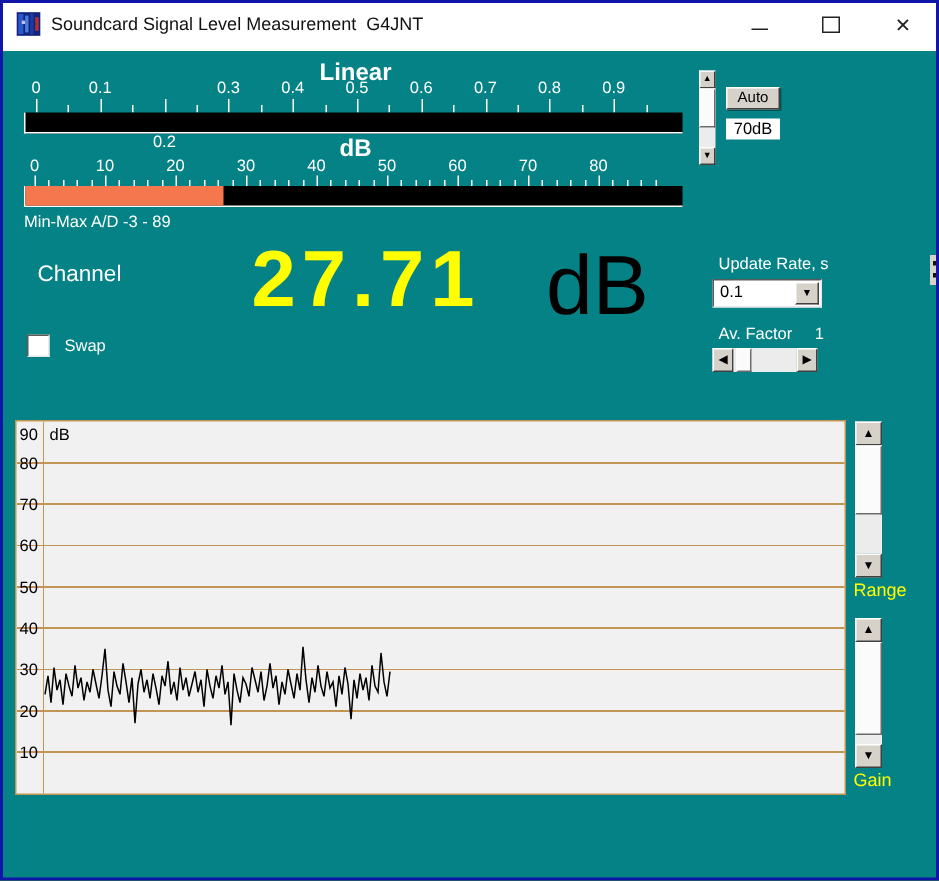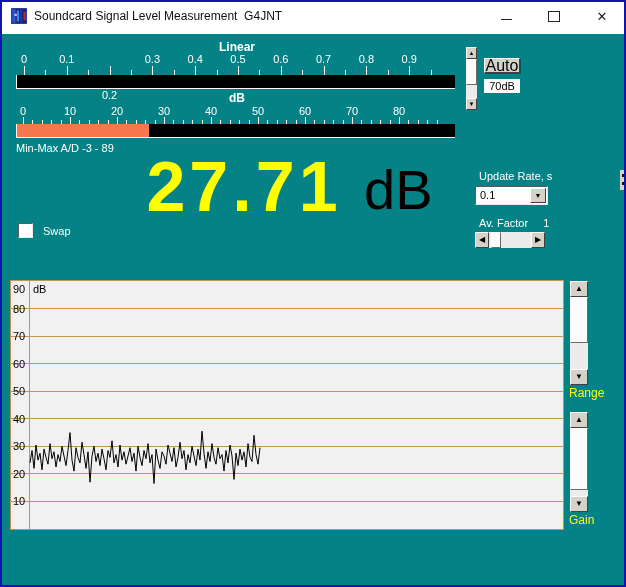--- a/index.html
+++ b/index.html
@@ -7,56 +7,56 @@
     border:2px solid var(--border,#1216A8);box-sizing:border-box;overflow:hidden;}
   
   #titlebar{position:absolute;left:0;top:0;width:622px;height:32px;background:#fff;}
   #app-icon{position:absolute;left:8px;top:5px;width:18px;height:18px;}
   #title-text{position:absolute;left:32px;top:0;height:28px;line-height:28px;font-size:12px;color:#111;white-space:pre;}
   .tb-btn{position:absolute;top:0;width:44px;height:28px;display:flex;align-items:center;justify-content:center;}
   .tb-min{left:482px}.tb-max{left:530px}.tb-close{left:578px;font-size:13px;color:#222;}
   .glyph-min{width:11px;height:1px;background:#222;margin-top:6px;}
   .glyph-max{width:10px;height:9px;border:1px solid #222;}
   
-  .meter-title{position:absolute;width:460px;left:5px;text-align:center;color:#fff;font-weight:bold;font-size:12px;}
+  .meter-title{position:absolute;width:460px;left:5px;text-align:center;color:#fff;font-weight:bold;font-size:16px;}
   .scale-nums{position:absolute;left:0;top:0;height:12px;}
   .scale-nums span{position:absolute;width:34px;margin-left:-17px;text-align:center;font-size:11px;color:#fff;}
   .scale-ticks{position:absolute;left:0;}
   .tick{position:absolute;bottom:0;width:1px;background:#fff;}
   .bar{position:absolute;left:14px;width:438px;height:13px;background:var(--bar_bg,#000);
     border-left:1px solid #fff;border-bottom:1px solid #fff;box-sizing:content-box;}
   .bar-fill{position:absolute;left:0;top:0;height:100%;background:var(--bar_fill,#F4774E);}
   #minmax{position:absolute;left:14px;top:140px;font-size:11px;color:#fff;}
   
   #channel{position:absolute;left:8px;top:169px;width:86px;text-align:center;color:#fff;font-size:15px;line-height:24px;}
   #swap-row{position:absolute;left:16px;top:221px;display:flex;align-items:center;}
   .checkbox{width:13px;height:13px;background:#fff;border:1px solid;border-color:#5a5a5a #e9e9e9 #e9e9e9 #5a5a5a;}
   #swap-label{margin-left:10px;font-size:11px;color:#fff;}
-  #big-value{position:absolute;left:126px;top:153px;width:232px;text-align:center;font-size:70px;font-weight:bold;
+  #big-value{position:absolute;left:126px;top:153px;width:232px;text-align:center;font-size:53px;font-weight:bold;
     color:var(--value_yellow,#FFFF00);letter-spacing:4px;line-height:64px;}
   #big-unit{position:absolute;left:362px;top:160px;font-size:56px;color:#000;line-height:56px;}
   
   .wlabel{position:absolute;font-size:11px;color:#fff;}
   #combo{position:absolute;left:473px;top:184px;width:73px;height:19px;background:#fff;border:1px solid;
     border-color:#5a5a5a #e9e9e9 #e9e9e9 #5a5a5a;box-sizing:border-box;}
   #combo-value{position:absolute;left:4px;top:2px;font-size:11px;color:#000;}
   .drop-btn{position:absolute;right:1px;top:1px;width:16px;height:15px;background:var(--button_face,#D6D2CA);
     border:1px solid;border-color:#fff #404040 #404040 #fff;display:flex;align-items:center;justify-content:center;
     font-size:7px;color:#000;box-sizing:border-box;}
   
   .vscroll{position:absolute;display:flex;flex-direction:column;}
   .hscroll{position:absolute;display:flex;flex-direction:row;}
   .sb-btn{background:var(--button_face,#D6D2CA);border:1px solid;border-color:#fff #404040 #404040 #fff;
     display:flex;align-items:center;justify-content:center;color:#000;box-sizing:border-box;flex:none;}
   .sb-track{position:relative;flex:1;background:#ececec;}
   .sb-thumb{position:absolute;background:#fbfbfb;border:1px solid;border-color:#fff #6a6a6a #6a6a6a #fff;box-sizing:border-box;}
   .arr8{font-size:8px;line-height:8px;} .arr6{font-size:6px;line-height:6px;}
   
   .btn{position:absolute;background:var(--button_face,#D6D2CA);border:1px solid;border-color:#fff #404040 #404040 #fff;
-    box-shadow:1px 1px 0 rgba(0,0,0,0.35);font-size:16px;color:#000;display:flex;align-items:center;justify-content:center;
+    box-shadow:1px 1px 0 rgba(0,0,0,0.35);font-size:10px;color:#000;display:flex;align-items:center;justify-content:center;
     box-sizing:border-box;}
   #btn-70db{position:absolute;background:#fff;color:#000;font-size:11px;display:flex;align-items:center;justify-content:center;}
   
   #plot{position:absolute;left:8px;top:278px;width:554px;height:250px;background:var(--plot_bg,#F1F1F1);
     border:1px solid var(--grid_tan,#C49552);box-sizing:border-box;}
   .ylabel-yellow{position:absolute;font-size:12px;color:var(--label_yellow,#FFFF00);}
   
   #filename{position:absolute;left:33px;top:536px;width:137px;height:17px;background:#fff;border:1px solid;
     border-color:#5a5a5a #e9e9e9 #e9e9e9 #5a5a5a;box-sizing:border-box;text-align:center;font-size:11px;
     font-family:"Liberation Sans",sans-serif;color:#000;padding:0;}
@@ -201,20 +201,21 @@
         <div class="sb-thumb" style="left:0;top:0;width:100%;height:26px"></div>
       </div>
     <div class="sb-btn" style="height:12px">
         <span class="arr6">▼</span>
       </div>
   </div>
   <div class="btn" style="left:482px;top:56px;width:36px;height:15px">Auto</div>
   <div id="btn-70db" style="left:482px;top:77px;width:36px;height:14px">70dB</div>
 
   <div id="channel">
+    <div>Channel</div>
   </div>
   <div id="swap-row">
     <div class="checkbox"></div>
     <span id="swap-label">Swap</span>
   </div>
   <div id="big-value">27.71</div>
   <div id="big-unit">dB</div>
 
   <div class="wlabel" style="left:477px;top:168px">Update Rate, s</div>
   <div id="combo">

